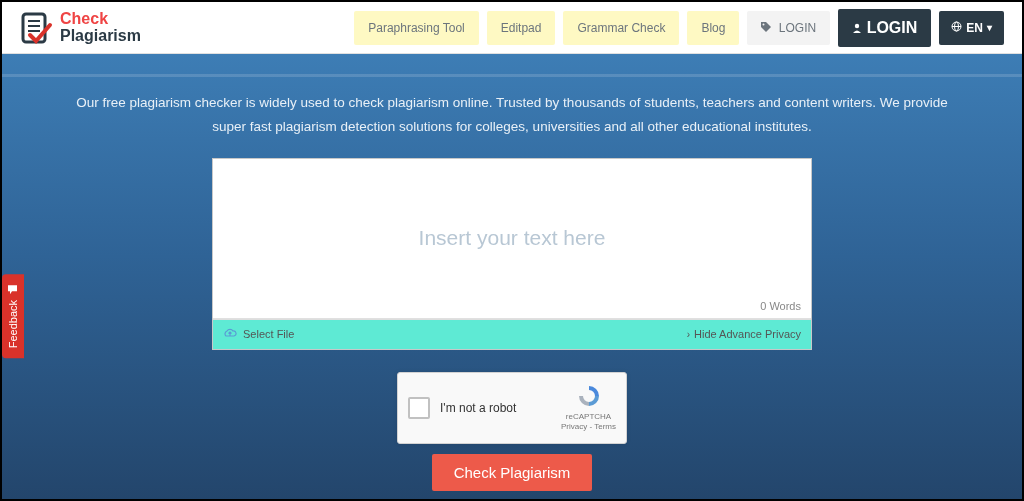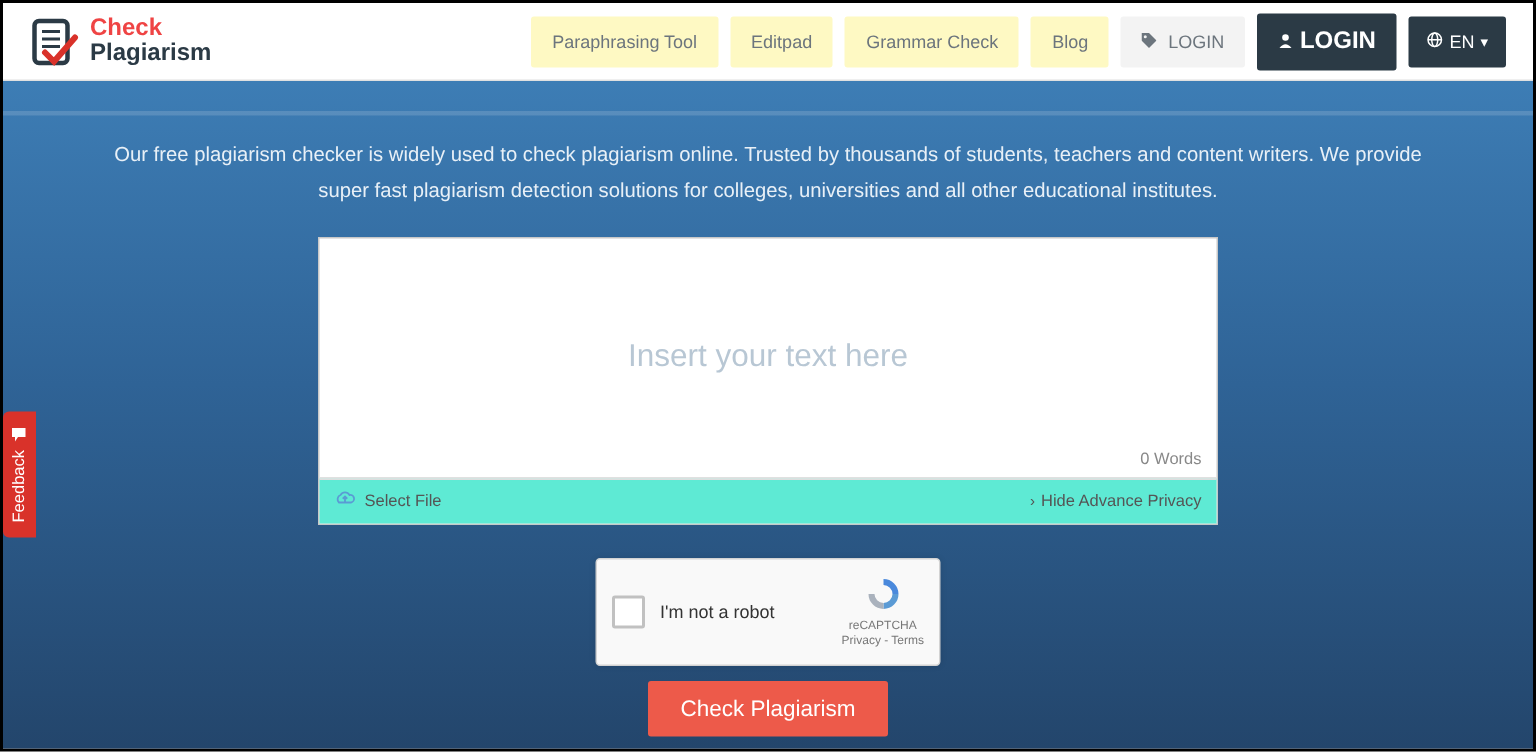--- a/index.html
+++ b/index.html
@@ -8,21 +8,21 @@
 .logo{display:flex;align-items:center;gap:6px;cursor:pointer}
 .logo-icon{display:flex;align-items:center}
 .logo-text{display:flex;flex-direction:column;line-height:1.05;font-size:16px;color:#2b3a45;font-weight:600}
 .logo-text .l1{color:#ef4444}
 .logo-text .l2{color:#2b3a45}
 .nav{margin-left:auto;display:flex;gap:8px;align-items:center}
 .nav-btn{background:#fef9c3;border:none;color:#6c757d;font-size:12px;padding:10px 14px;cursor:pointer;border-radius:2px}
 .nav-btn.plans{background:#f3f3f3}
 .tag-icon{margin-right:4px}
 .login-btn{background:#2b3a45;color:#fff;border:none;font-size:16px;padding:10px 14px;cursor:pointer;border-radius:2px;font-weight:600}
-.lang-btn{background:#2b3a45;color:#fff;border:none;font-size:12px;padding:10px 12px;cursor:pointer;border-radius:2px;font-weight:400;display:flex;align-items:center;gap:4px}
+.lang-btn{background:#2b3a45;color:#fff;border:none;font-size:12px;padding:10px 12px;cursor:pointer;border-radius:2px;font-weight:700;display:flex;align-items:center;gap:4px}
 .hero{background:linear-gradient(180deg,#3d7db5 0%,#2f6396 45%,#23456b 100%);min-height:447px;padding:20px 0 12px;position:relative}
 .hero-sep{height:3px;background:rgba(255,255,255,.15);margin-bottom:14px}
 .hero h1{color:#fff;text-align:center;font-size:26px;font-weight:400;margin-bottom:12px}
 .hero p{color:#e8f0f7;text-align:center;font-size:13.5px;line-height:1.8;max-width:940px;margin:0 auto 18px;padding:0 30px}
 .editor-wrap{width:600px;margin:0 auto;background:#fff;border:1px solid #c8c8c8}
 .ta-inner{display:flex;align-items:center;justify-content:center;height:160px;color:#b8c7d4;font-size:21px;font-weight:400;border-bottom:1px solid #e0e0e0;position:relative;cursor:text}
 .words{position:absolute;right:10px;bottom:6px;font-size:11px;color:#888}
 .toolbar{display:flex;align-items:center;justify-content:space-between;background:#5eead4;border-top:1px solid #ddd;height:30px;padding:0 10px;font-size:11px;color:#555}
 .tb-left{display:flex;align-items:center;gap:6px;cursor:pointer}
 .tb-right{display:flex;align-items:center;gap:4px;cursor:pointer}

